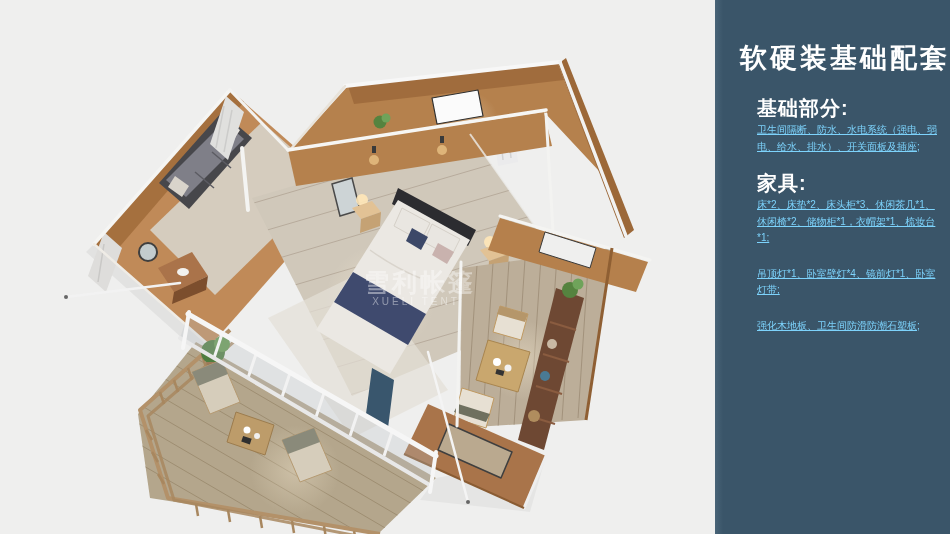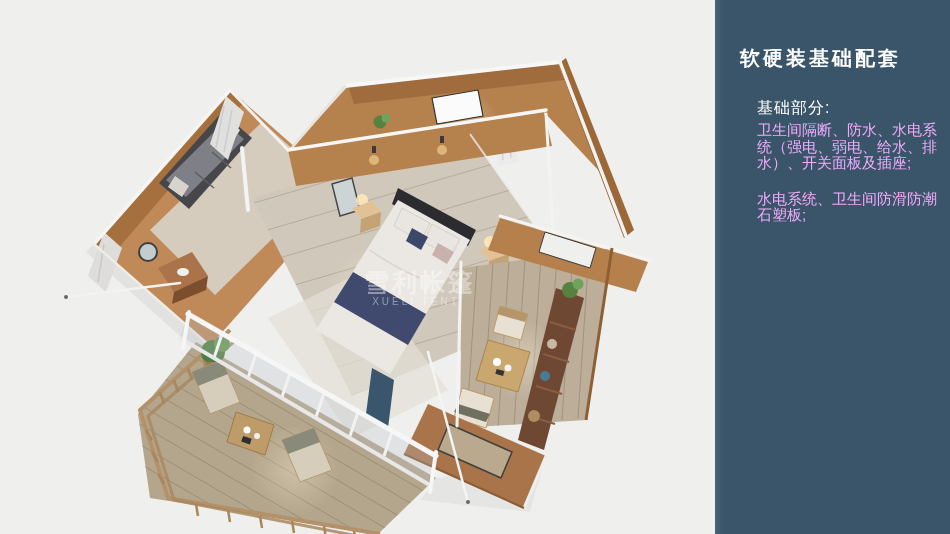--- a/index.html
+++ b/index.html
@@ -4,27 +4,27 @@
 <style>
   html,body{margin:0;padding:0;background:#efefee;}
   .stage{position:relative;width:950px;height:534px;overflow:hidden;
          font-family:"Liberation Sans","DejaVu Sans",sans-serif;background:#efefee;}
   .render{position:absolute;left:0;top:0;width:715px;height:534px;}
   .sidebar{position:absolute;right:0;top:0;width:235px;height:534px;
            background:#3a5569;color:#ffffff;box-sizing:border-box;
            padding:44px 18px 0 25px;}
   .sidebar::before{content:"";position:absolute;left:0;top:0;bottom:0;width:8px;
            background:linear-gradient(90deg,#56718486,rgba(86,113,132,0));}
-  .panel-title{font-size:20px;font-weight:bold;letter-spacing:3px;
+  .panel-title{font-size:27px;font-weight:bold;letter-spacing:3px;
            line-height:28px;margin:0 0 27px 0;white-space:nowrap;}
   .section{margin:0 0 19px 17px;width:182px;}
-  .section-heading{font-size:16px;font-weight:normal;line-height:18px;
+  .section-heading{font-size:20px;font-weight:bold;line-height:18px;
            margin-bottom:5px;letter-spacing:1px;}
-  .section-body{font-size:15px;line-height:16.5px;color:#f0abfc;
-           word-break:break-all;}
+  .section-body{font-size:10px;line-height:16.5px;color:#7dd3fc;
+           word-break:break-all;text-decoration:underline;}
 </style>
 </head>
 <body>
 
 <div class="stage">
 
   <svg class="render" viewBox="0 0 715 534">
     <defs>
       <radialGradient id="pool" cx="50%" cy="50%" r="50%">
         <stop offset="0%" stop-color="#fdf2da" stop-opacity="0.85"></stop>
@@ -293,25 +293,30 @@
   </svg>
 
   <aside class="sidebar">
     <h1 class="panel-title">软硬装基础配套</h1>
 
     <div class="section">
       <div class="section-heading">基础部分:</div>
       <div class="section-body">卫生间隔断、防水、水电系统（强电、弱电、给水、排水）、开关面板及插座;</div>
     </div>
 
-
-    <div class="section">
-    </div>
-
-    <div class="section">
-    </div>
-
-    <div class="section">
-      <div class="section-body">水电系统、卫生间防滑防潮石塑板;</div>
+    <div class="section">
+      <div class="section-heading">家具:</div>
+      <div class="section-body">床*2、床垫*2、床头柜*3、休闲茶几*1、休闲椅*2、储物柜*1，衣帽架*1、梳妆台*1;</div>
+    </div>
+
+    <div class="section">
+      <div class="section-body">吊顶灯*1、卧室壁灯*4、镜前灯*1、卧室灯带;</div>
+    </div>
+
+    <div class="section">
+    </div>
+
+    <div class="section">
+      <div class="section-body">强化木地板、卫生间防滑防潮石塑板;</div>
     </div>
   </aside>
 
 </div>
 
 </body></html>

